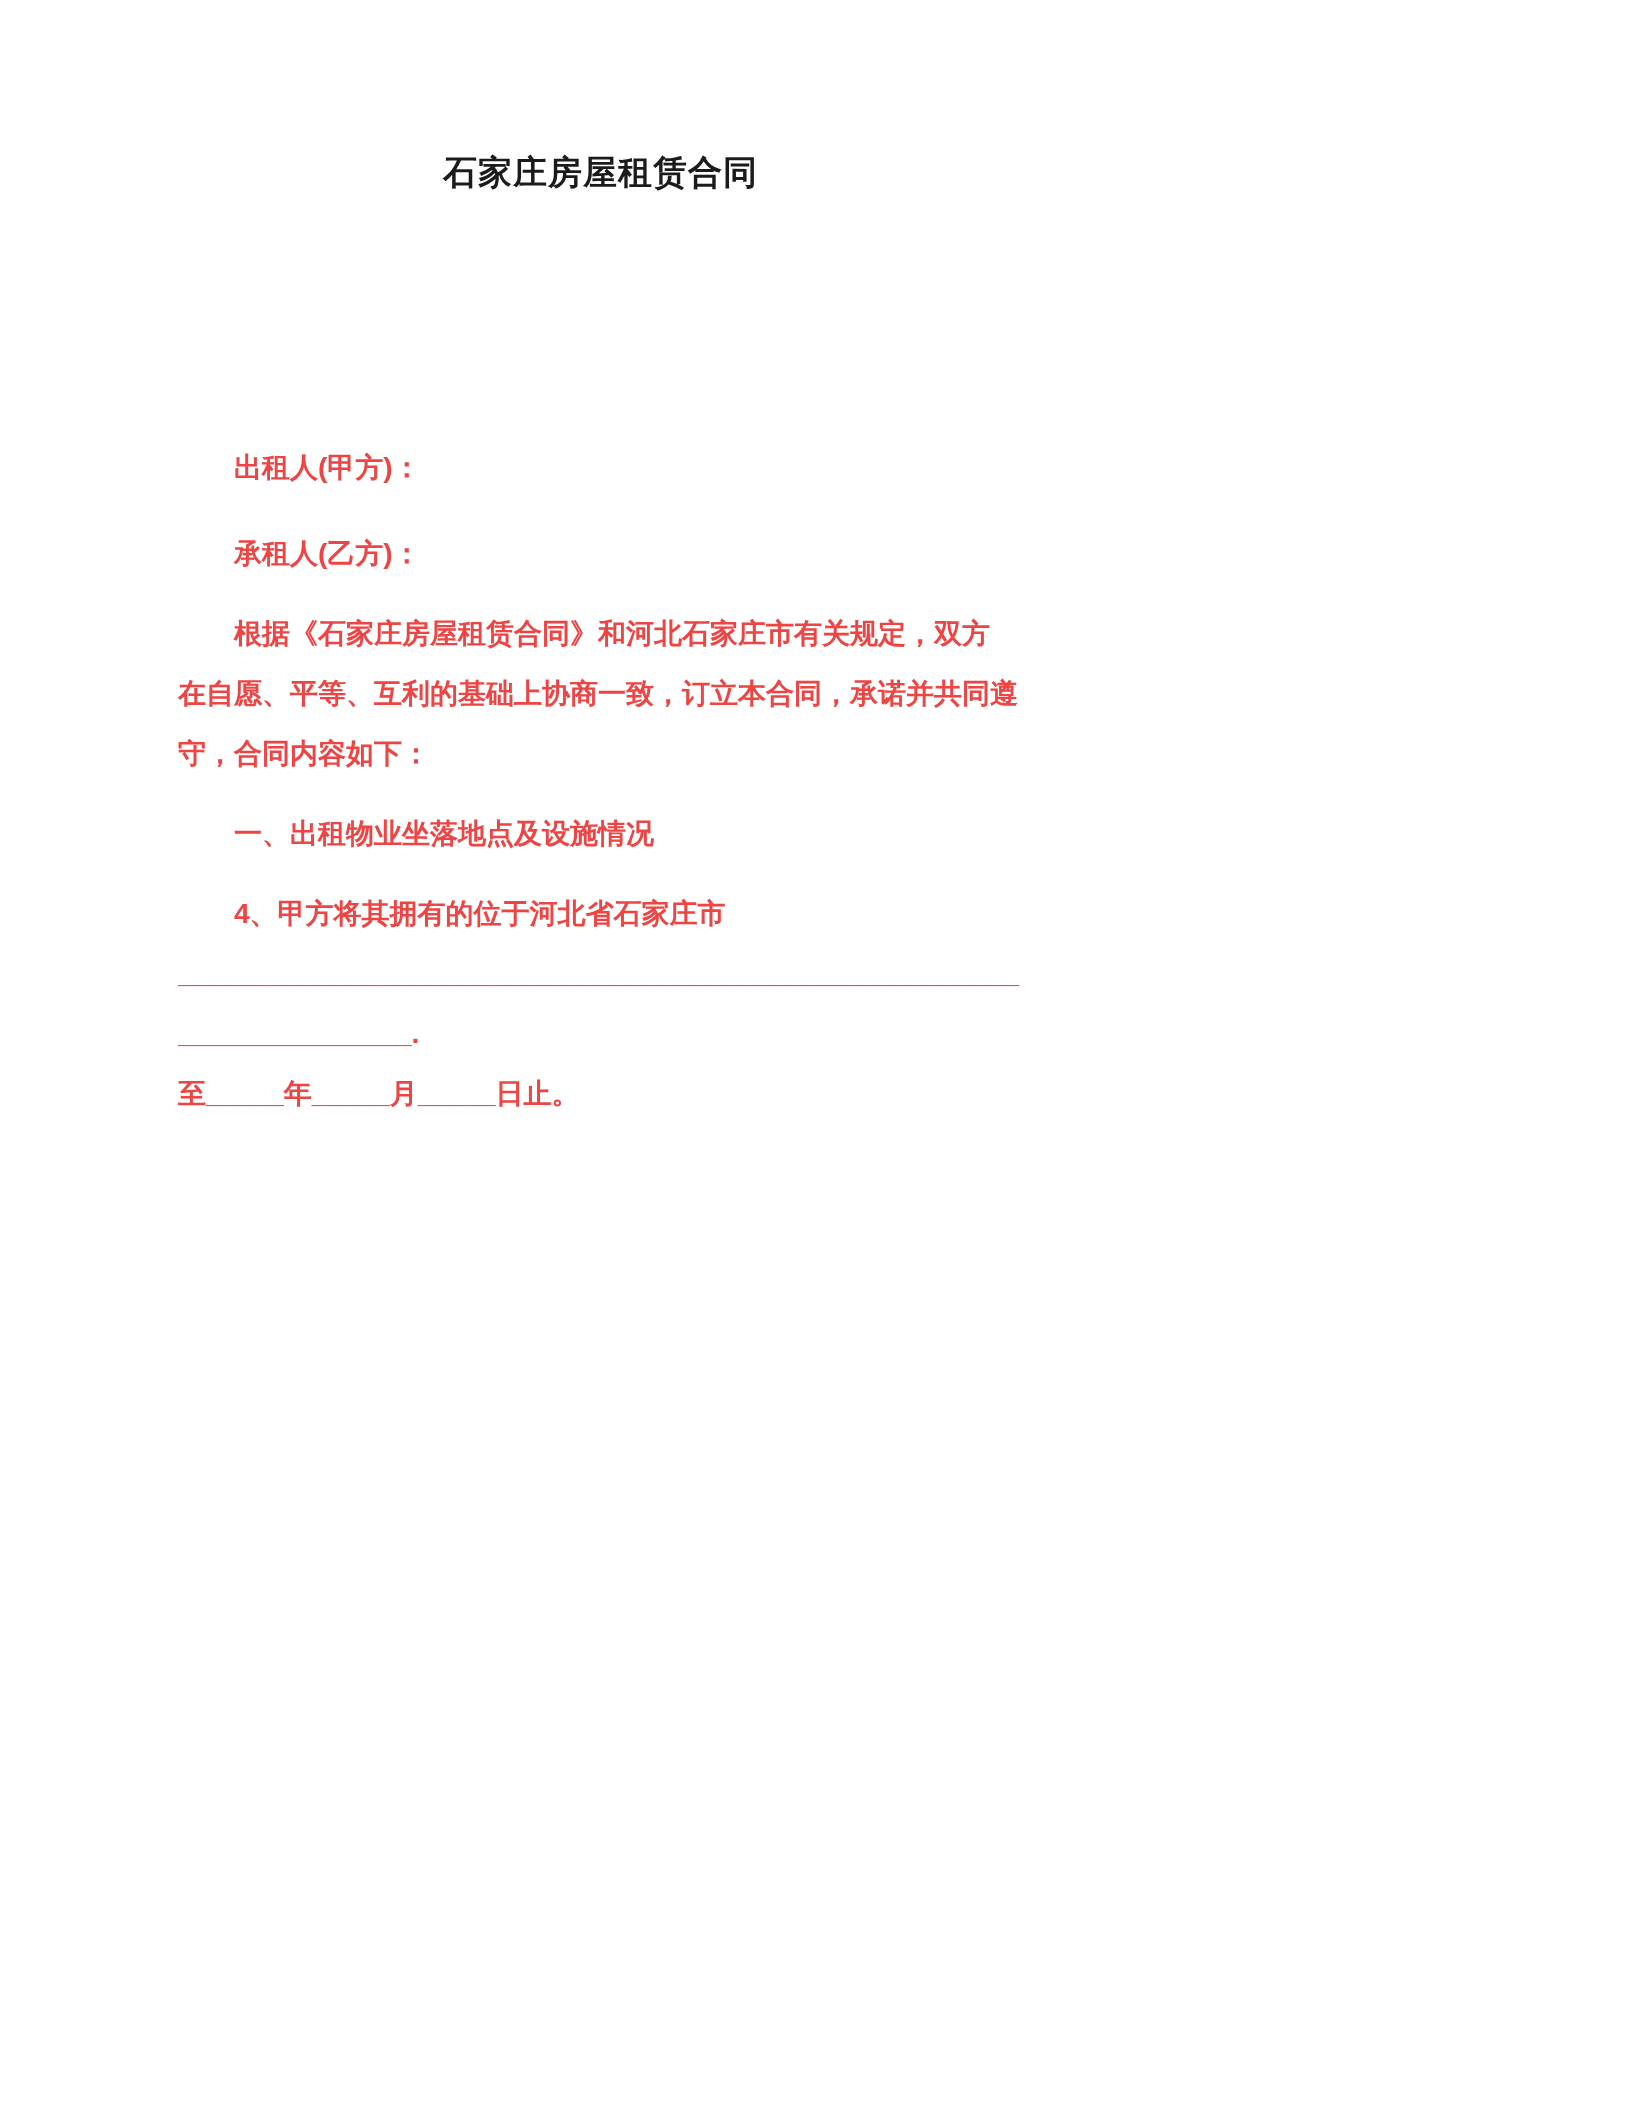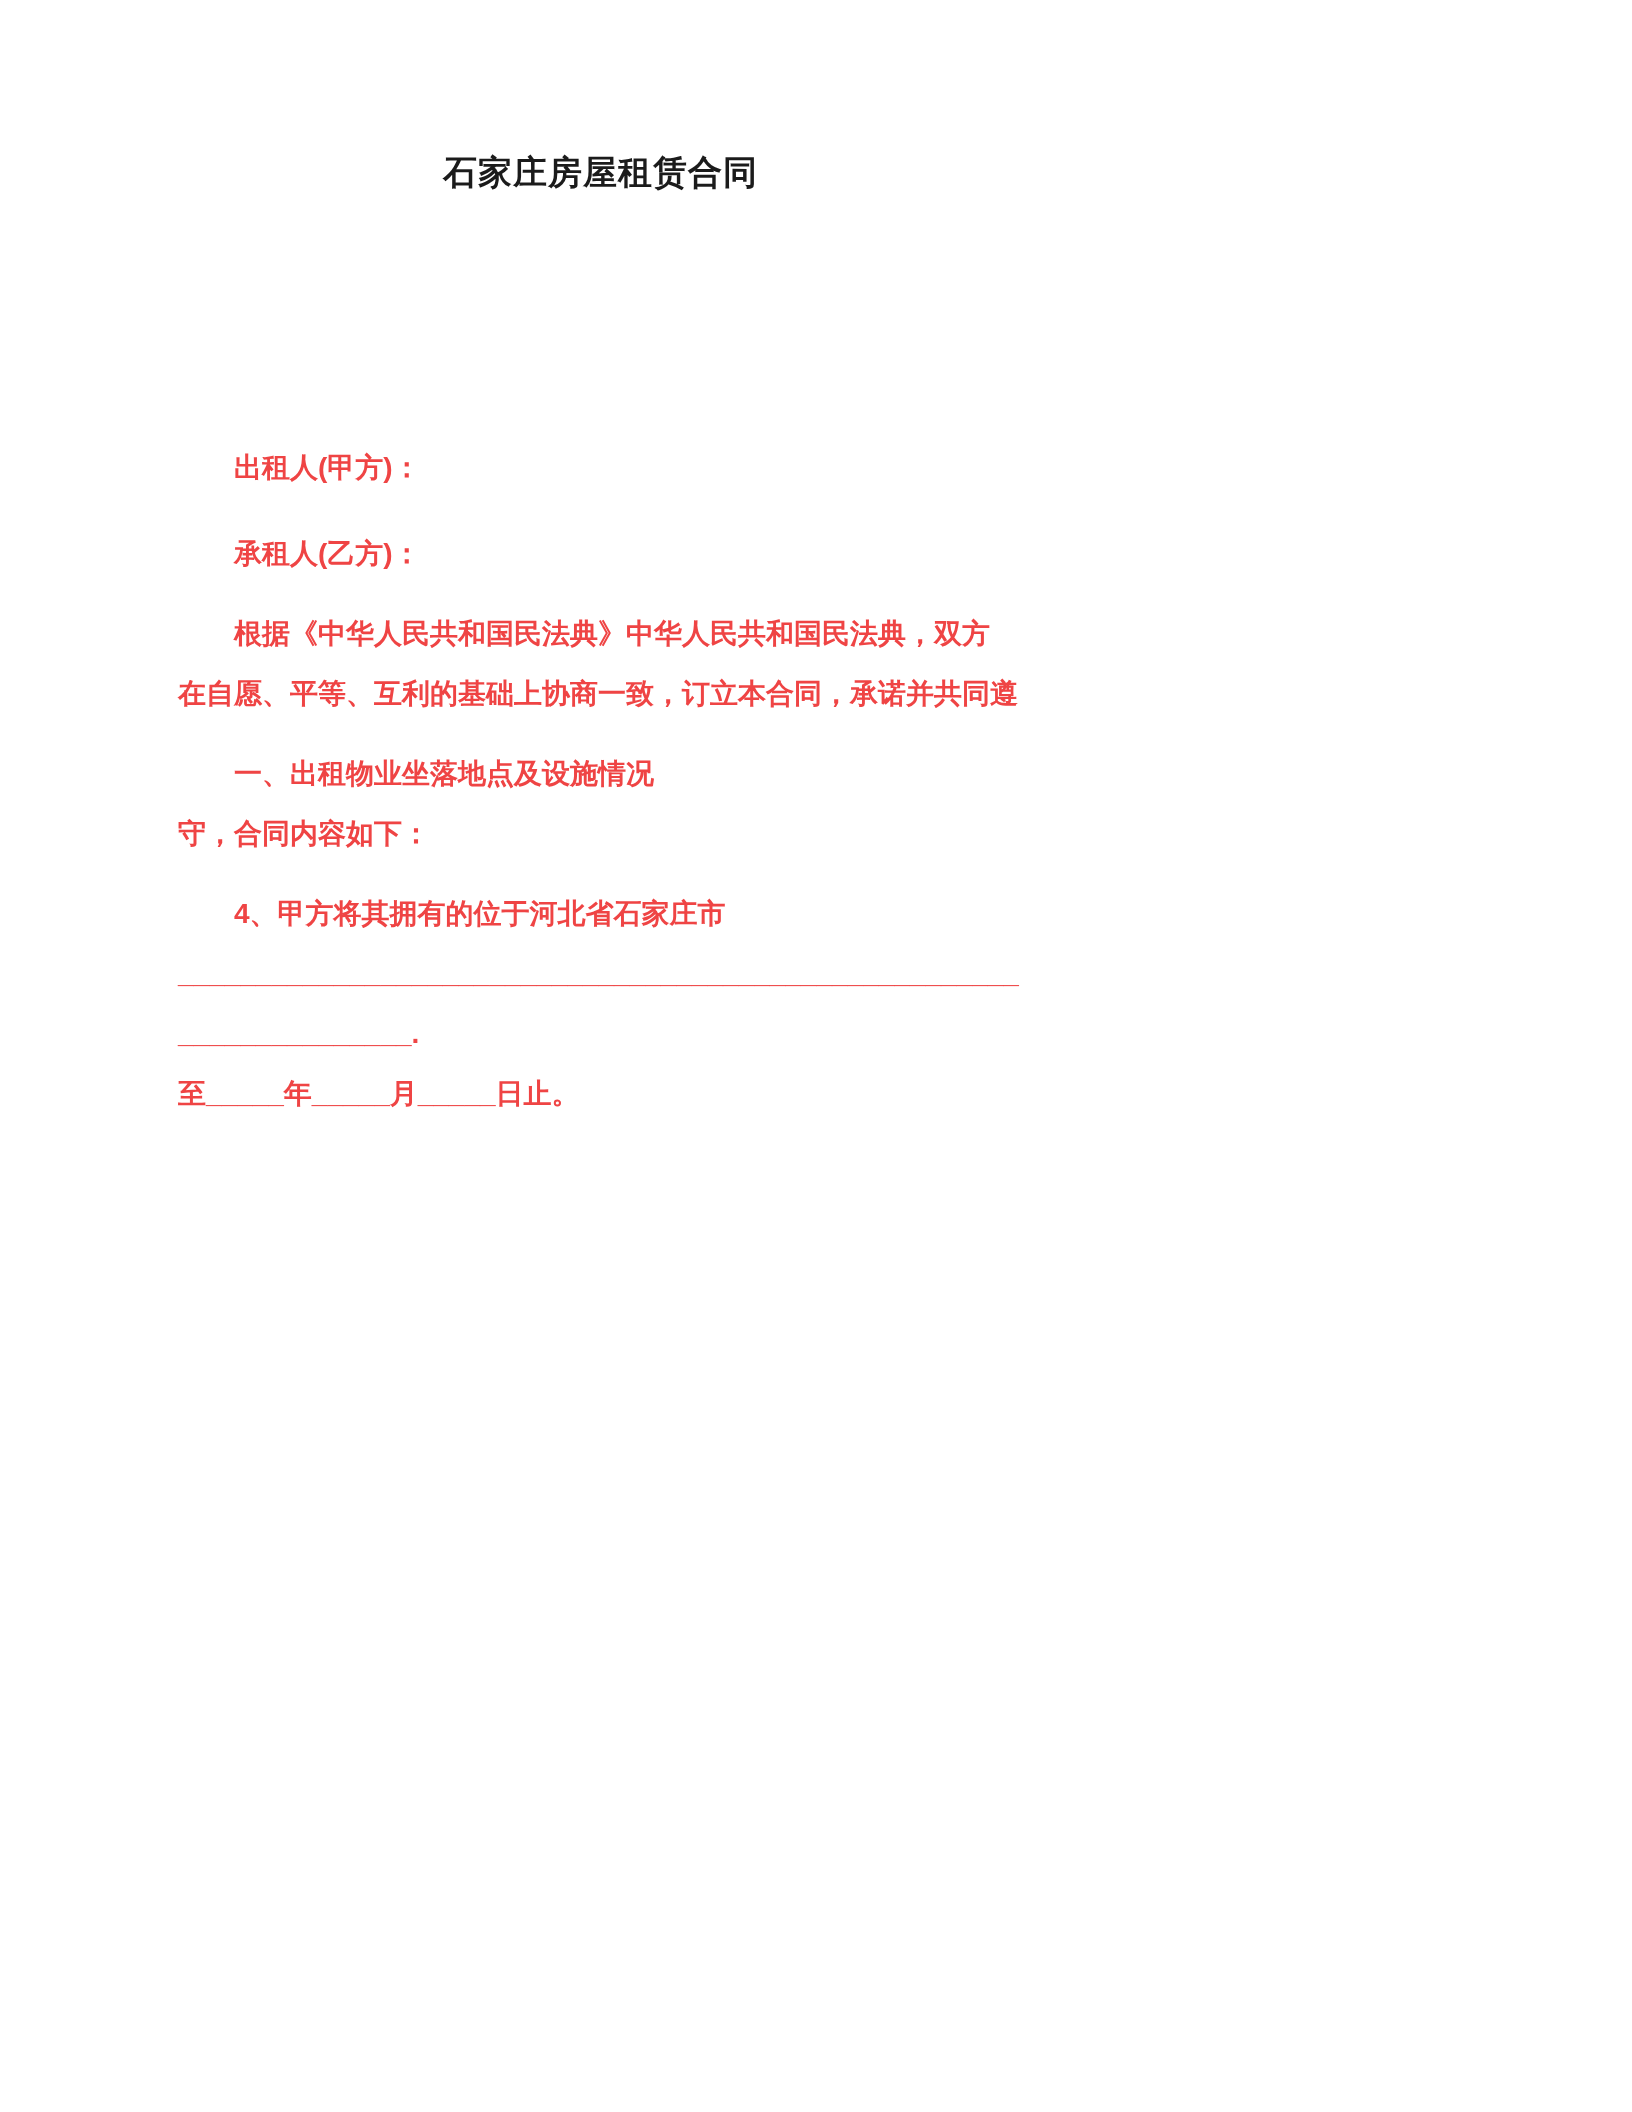--- a/index.html
+++ b/index.html
@@ -44,23 +44,23 @@
 </style>
 </head>
 <body>
 
 <div class="page">
   <div class="content">
     <h1 class="title">石家庄房屋租赁合同</h1>
     <div class="doc-body">
         <div class="line first para-start-lg">出租人(甲方)：</div>
         <div class="line first para-start-lg">承租人(乙方)：</div>
-        <div class="line first para-start">根据《中华人民共和国民法典》中华人民共和国民法典，双方</div>
+        <div class="line first para-start">根据《石家庄房屋租赁合同》和河北石家庄市有关规定，双方</div>
         <div class="line">在自愿、平等、互利的基础上协商一致，订立本合同，承诺并共同遵</div>
+        <div class="line">守，合同内容如下：</div>
         <div class="line first para-start">一、出租物业坐落地点及设施情况</div>
-        <div class="line">守，合同内容如下：</div>
         <div class="line first para-start">4、甲方将其拥有的位于河北省石家庄市</div>
         <div class="line">______________________________________________________</div>
         <div class="line">_______________.</div>
         <div class="line">至_____年_____月_____日止。</div>
       </div>
   </div>
 </div>
 
 </body></html>

